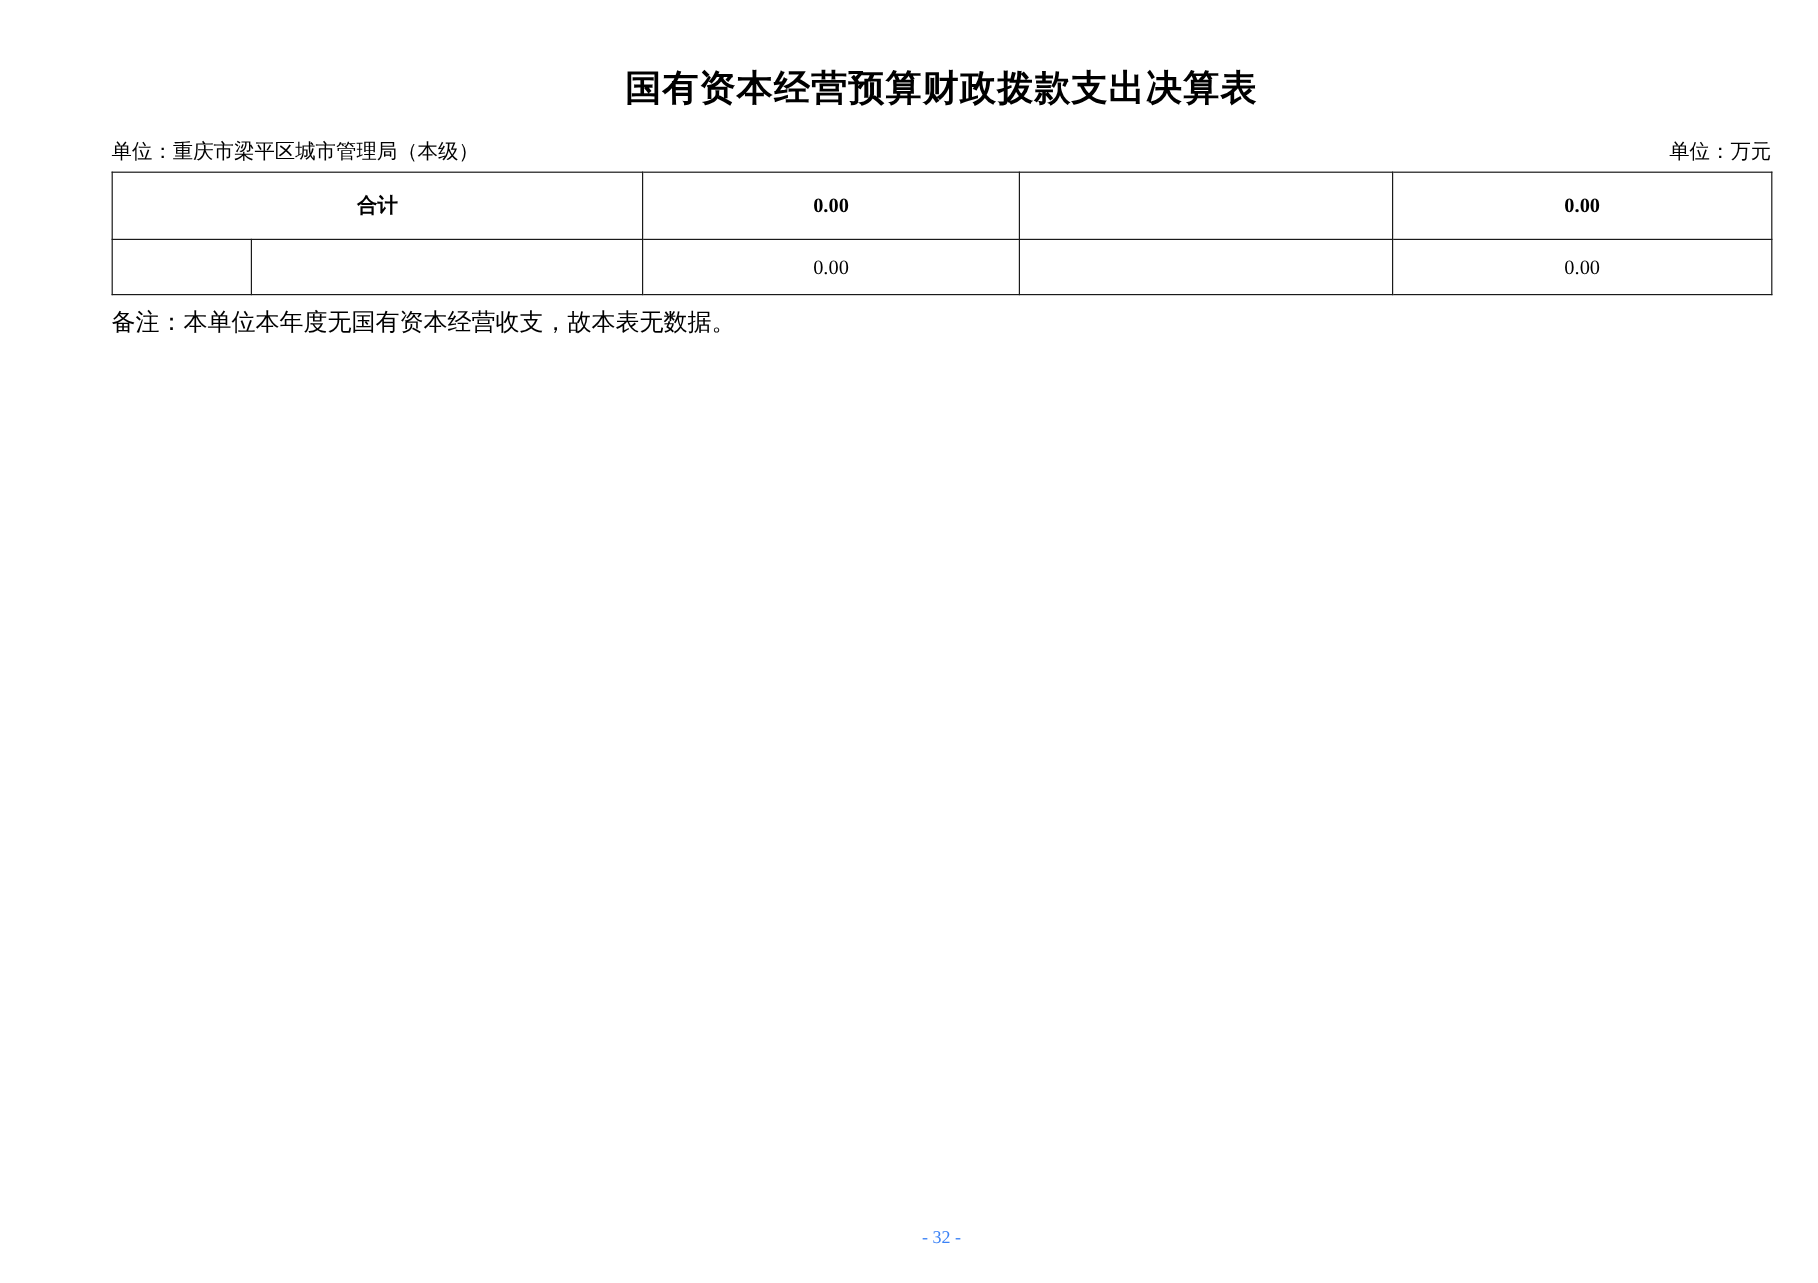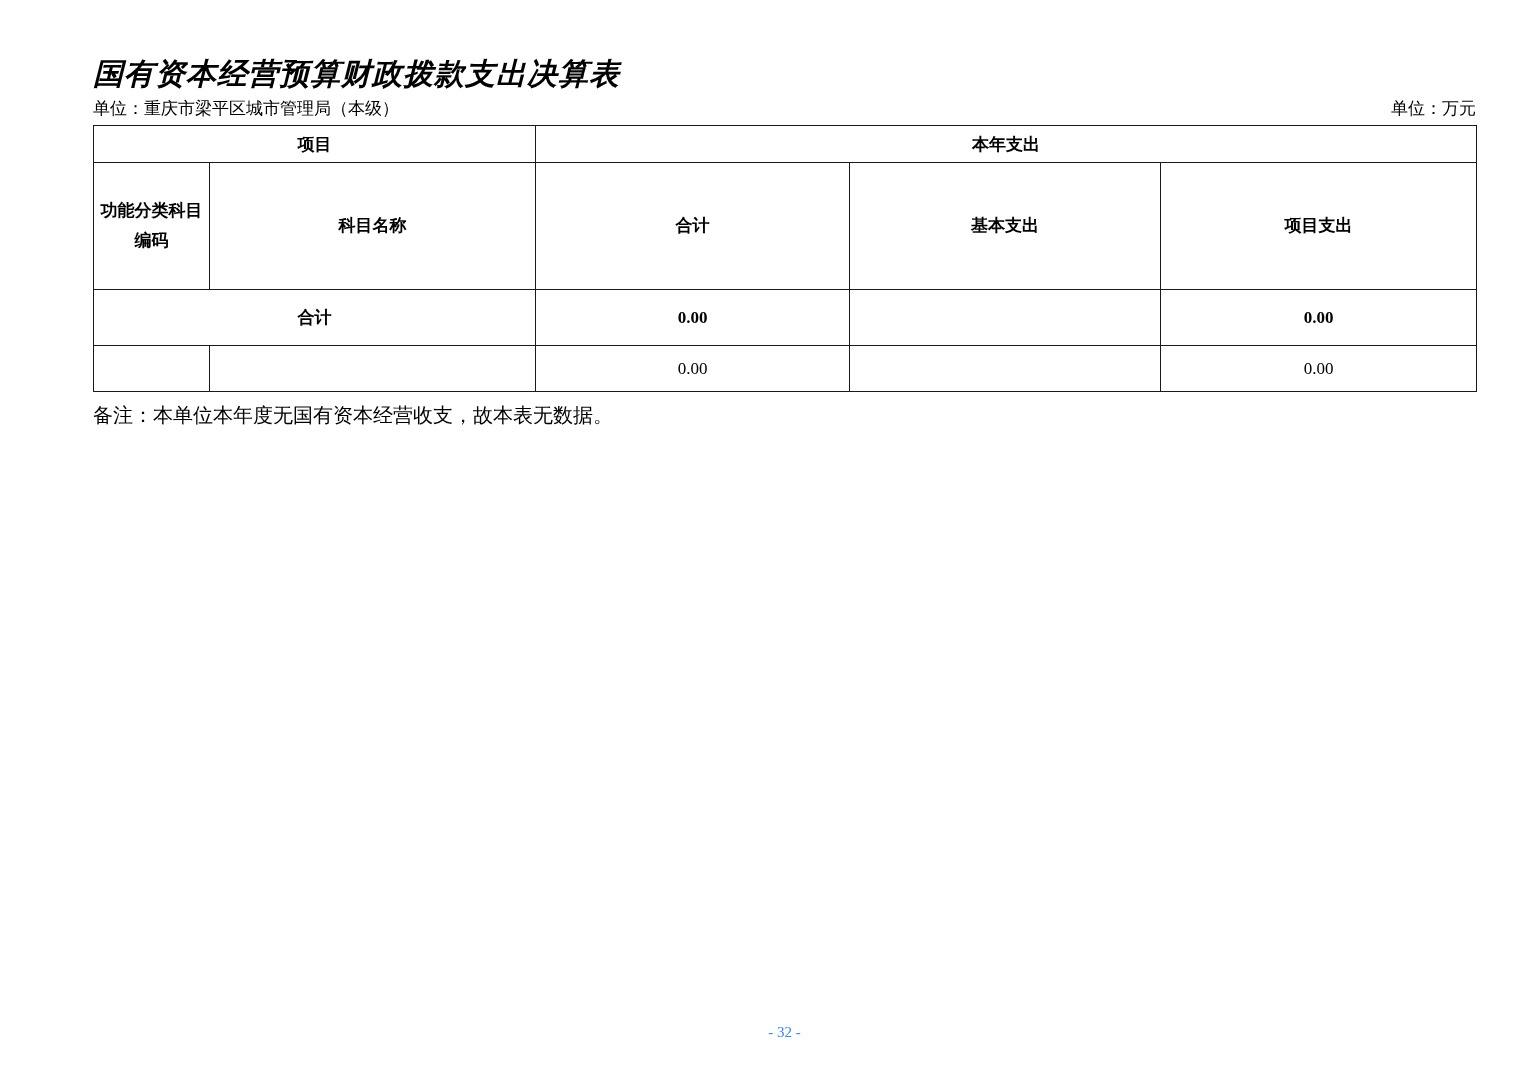--- a/index.html
+++ b/index.html
@@ -16,40 +16,39 @@
     color: #000000;
   }
   .content {
     position: absolute;
     left: 93px;
     top: 0;
     width: 1383px;
   }
   .page-title {
     margin-top: 54px;
-    text-align: left;
+    text-align: center;
     font-size: 30px;
     font-weight: bold;
     line-height: 40px;
     letter-spacing: 1px;
-    font-style: italic;
   }
   .form-number {
     margin-top: 20px;
     text-align: right;
     font-size: 17px;
     line-height: 22px;
   }
   .unit-row {
     display: flex;
     justify-content: space-between;
     align-items: flex-end;
     font-size: 17px;
     line-height: 24px;
-    margin-top: 3px;
+    margin-top: 21px;
     margin-bottom: 4px;
     font-family: Liberation Serif, serif;
   }
   table.fiscal-table {
     border-collapse: collapse;
     table-layout: fixed;
     width: 1383px;
   }
   table.fiscal-table td {
     border: 1px solid #1a1a1a;
@@ -106,31 +105,20 @@
 
   <table class="fiscal-table">
     <colgroup>
       <col class="col-code">
       <col class="col-name">
       <col class="col-total">
       <col class="col-basic">
       <col class="col-project">
     </colgroup>
     <tbody>
-      <tr class="header-group-row">
-        <td colspan="2">项目</td>
-        <td colspan="3">本年支出</td>
-      </tr>
-      <tr class="header-cols-row">
-        <td>功能分类科目编码</td>
-        <td>科目名称</td>
-        <td>合计</td>
-        <td>基本支出</td>
-        <td>项目支出</td>
-      </tr>
       <tr class="total-row">
         <td colspan="2" class="bold">合计</td>
         <td class="num bold">0.00</td>
         <td></td>
         <td class="num bold">0.00</td>
       </tr>
       <tr class="blank-row">
         <td></td>
         <td></td>
         <td class="num">0.00</td>

